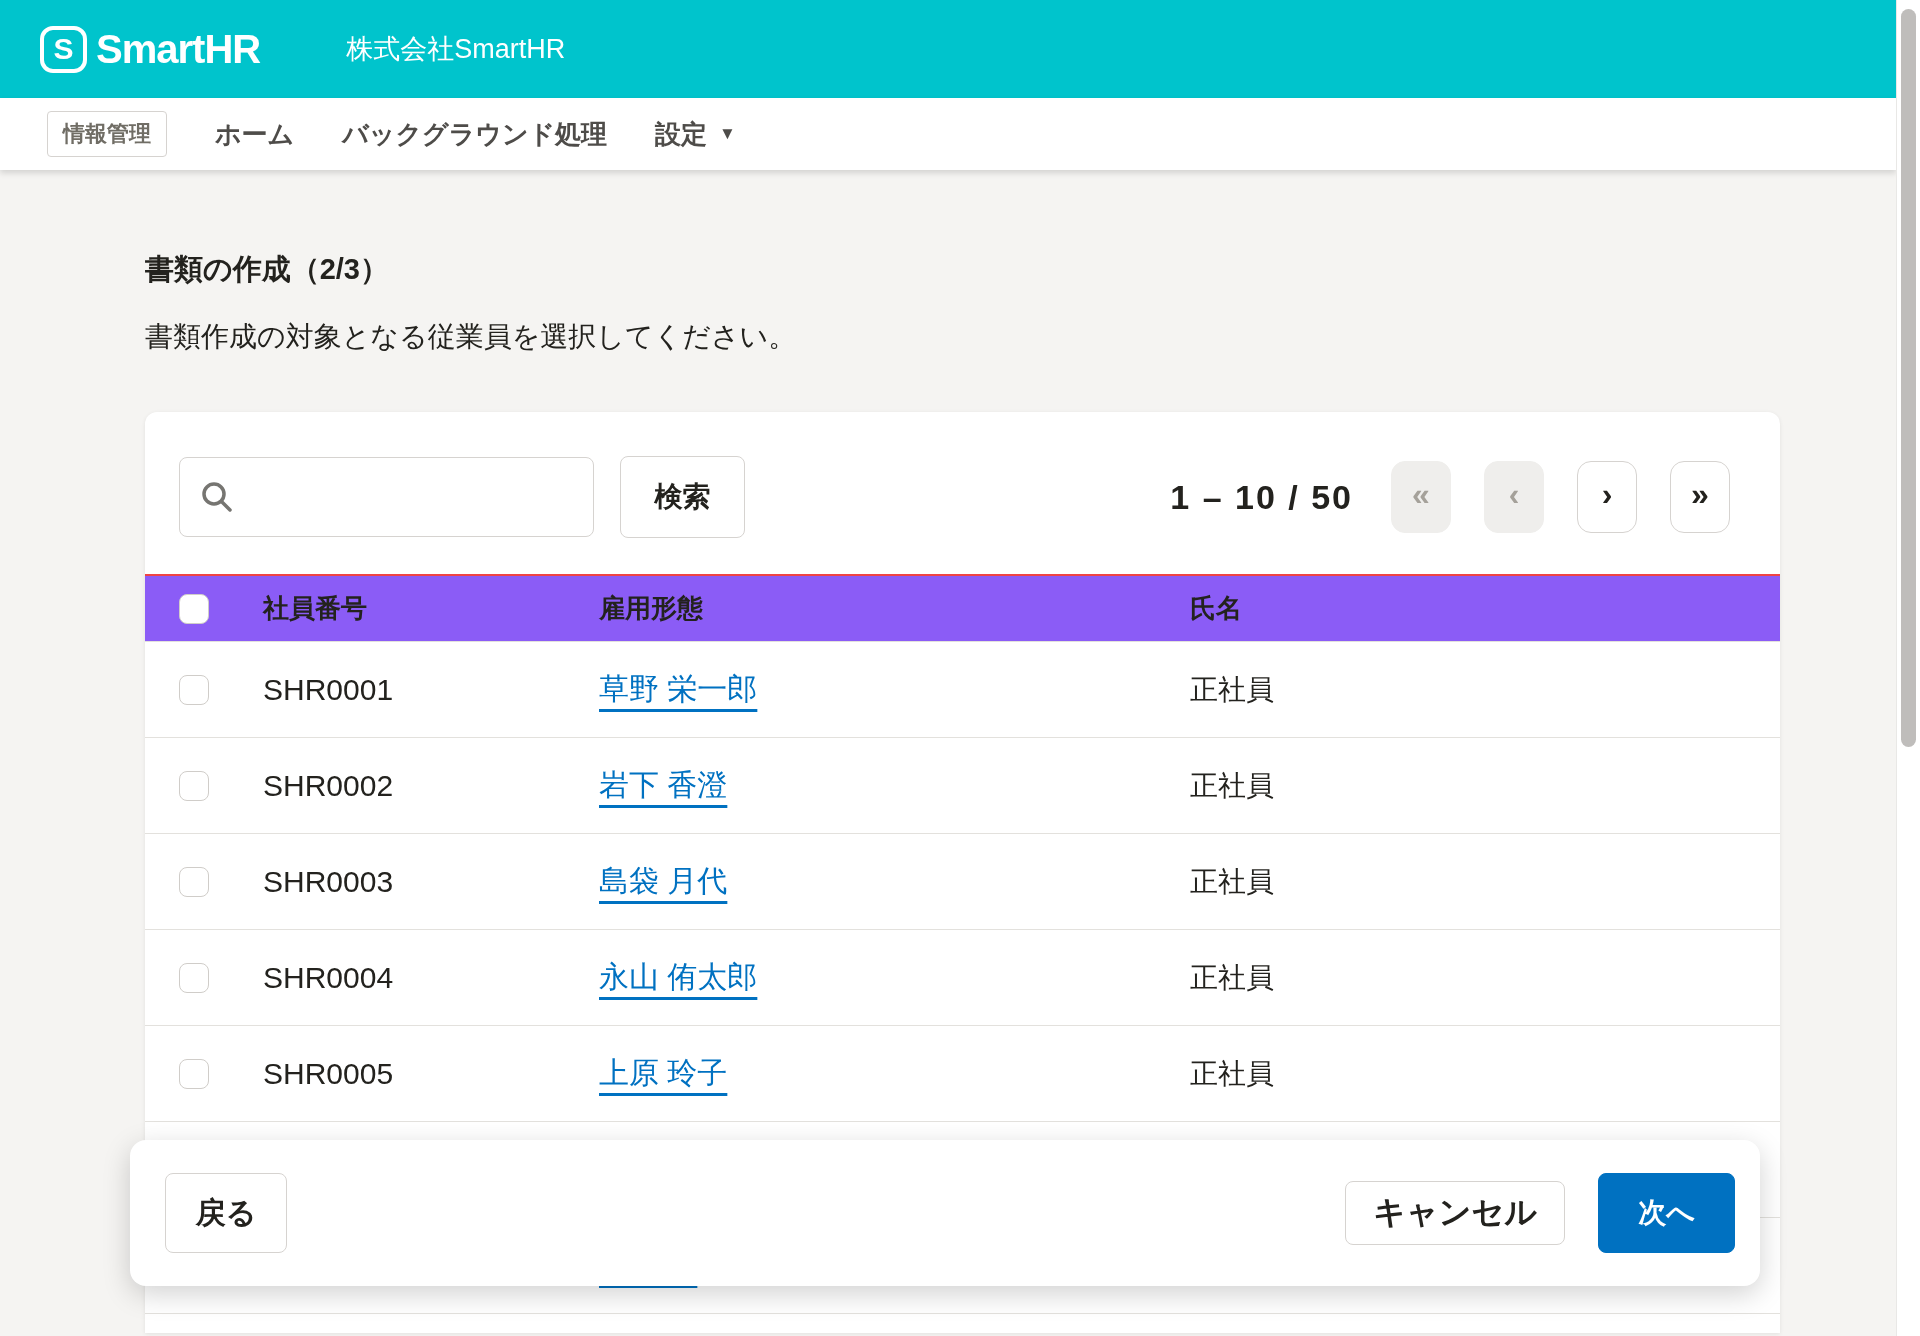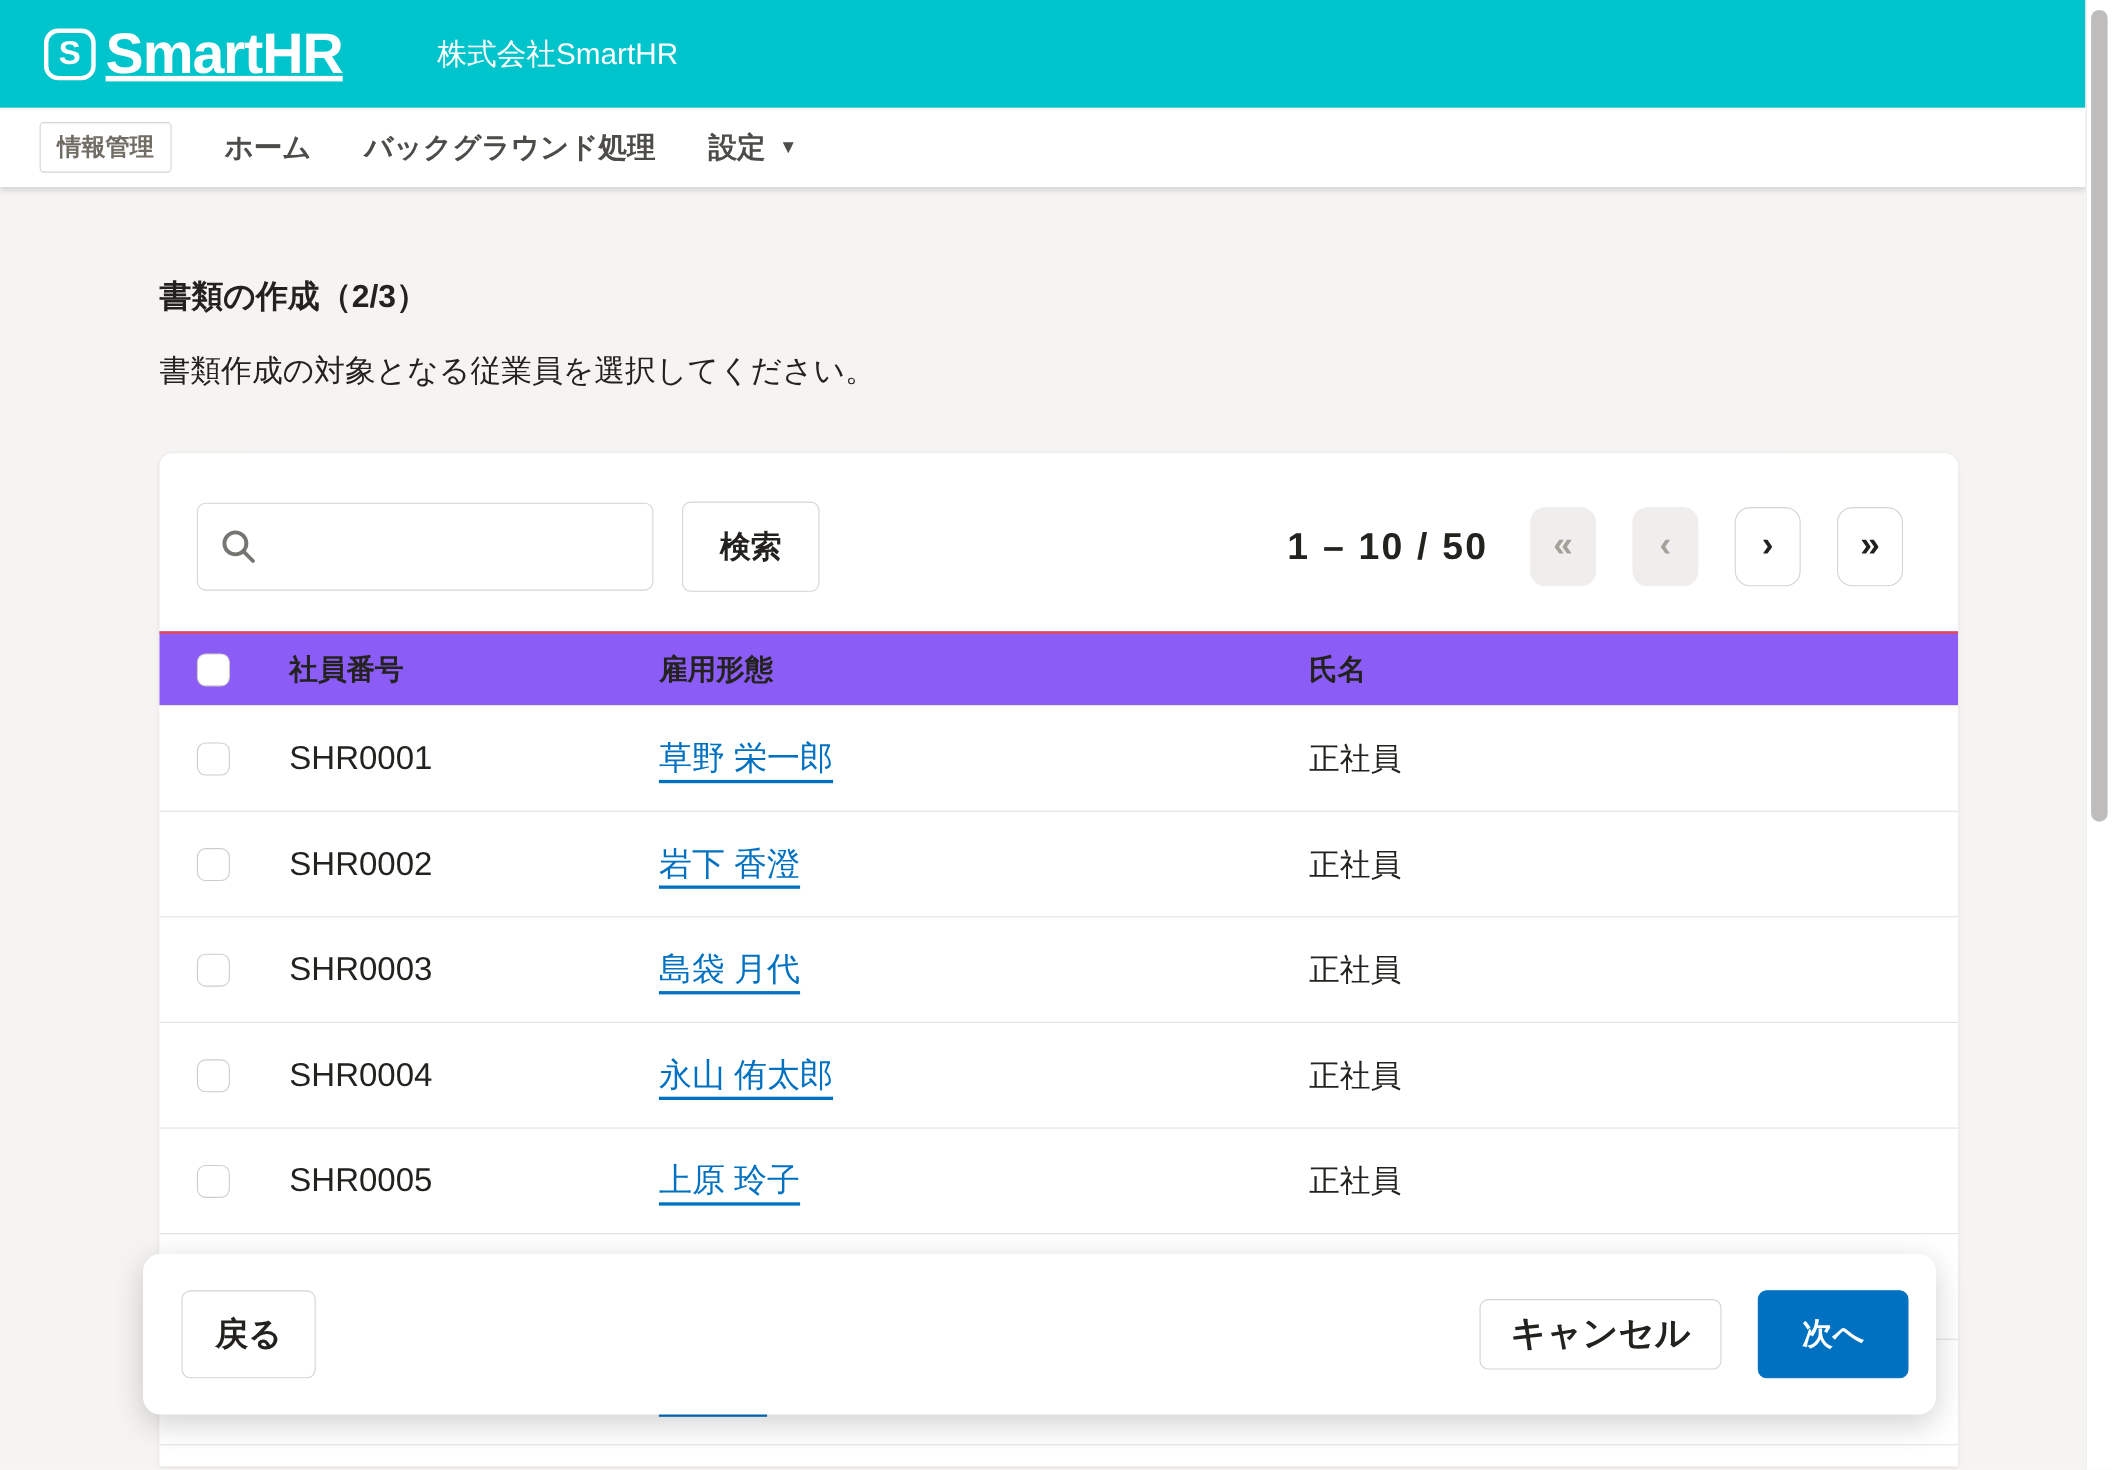--- a/index.html
+++ b/index.html
@@ -12,26 +12,26 @@
   .viewport { position:absolute; left:0; top:0; width:1896px; height:1336px; overflow:hidden; background:#f5f4f2; }
 
   
   .app-header {
     height:98px; background:#00c4cc; display:flex; align-items:center; padding:0 0 0 40px;
   }
   .logo { display:flex; align-items:center; }
   .logo-mark { width:47px; height:47px; border:4px solid #fff; border-radius:13px;
     display:flex; align-items:center; justify-content:center; color:#fff;
     font-weight:bold; font-size:30px; line-height:1; }
-  .logo-word { color:#fff; font-size:52px; font-weight:bold; letter-spacing:-1px; margin-left:9px;text-decoration:underline; }
+  .logo-word { color:#fff; font-size:40px; font-weight:bold; letter-spacing:-1px; margin-left:9px; }
   .company-name { color:#fff; font-size:27px; margin-left:86px; }
 
   
   .app-nav {
-    height:72px; background:#fff; display:flex; align-items:center; padding-left:36px;
+    height:72px; background:#fff; display:flex; align-items:center; padding-left:47px;
     box-shadow:0 3px 6px rgba(0,0,0,0.14); position:relative; z-index:5;
   }
   .nav-badge {
     border:1px solid #d6d3d0; border-radius:4px; padding:7px 15px;
     color:#706d65; font-size:22px; font-weight:bold;
   }
   .nav-item { margin-left:48px; font-size:26px; font-weight:bold; color:#4e4c49; cursor:pointer; display:flex; align-items:center; }
   .nav-caret { font-size:17px; margin-left:12px; color:#4e4c49; }
 
   

